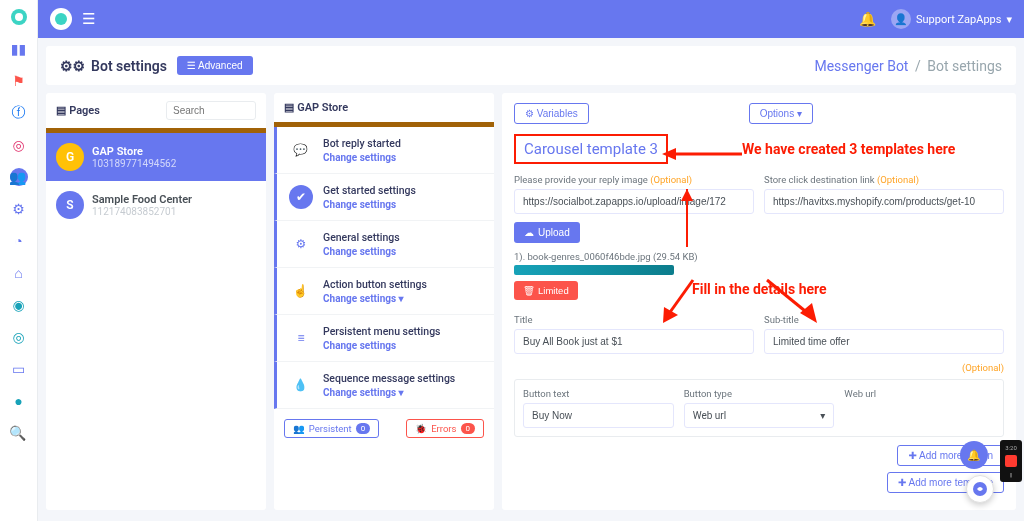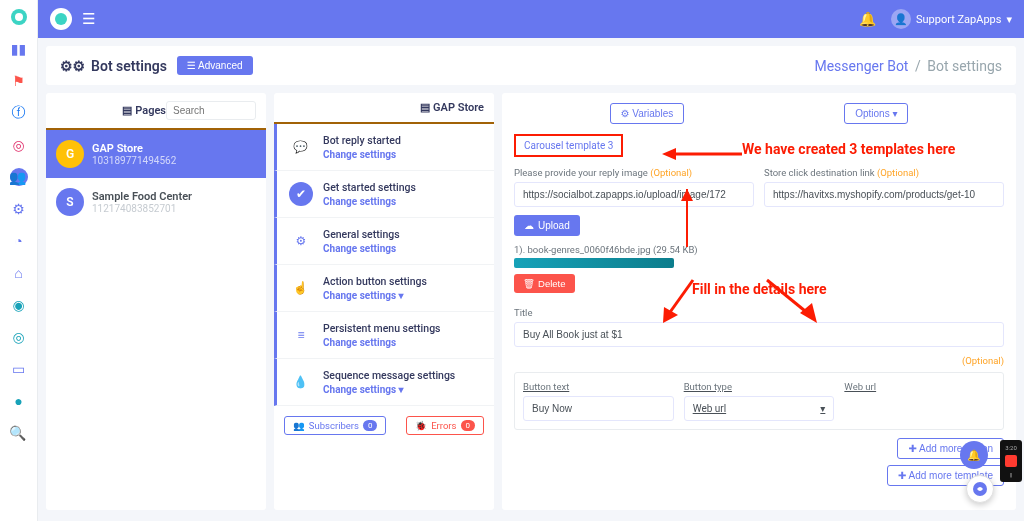--- a/index.html
+++ b/index.html
@@ -27,58 +27,58 @@
 .breadcrumb { font-size: 14px; color: #6777ef; }
 .breadcrumb .sep { color: #98a6ad; margin: 0 3px; }
 .breadcrumb .cur { color: #98a6ad; }
 
 .cols { display: flex; gap: 8px; height: calc(100% - 50px); }
 .col { background: #fff; border-radius: 3px; overflow: hidden; }
 .col.pages { width: 220px; }
 .col.gap { width: 220px; }
 .col.main { flex: 1; padding: 10px 12px; overflow-y: auto; position: relative; }
 
-.colhead { padding: 8px 10px; border-bottom: 2px solid #a16207; display: flex; align-items: center; justify-content: flex-end; font-size: 11px; font-weight: 600; color: #34395e; }
+.colhead { padding: 8px 10px; border-bottom: 5px solid #a16207; display: flex; align-items: center; justify-content: space-between; font-size: 11px; font-weight: 600; color: #34395e; }
 .searchbox { border: 1px solid #e9ecef; border-radius: 3px; padding: 3px 6px; font-size: 10px; width: 90px; color: #adb5bd; }
 
 .pageitem { display: flex; align-items: center; gap: 8px; padding: 10px; cursor: pointer; }
 .pageitem.active { background: #6777ef; color: #fff; }
 .pageitem .pbadge { width: 28px; height: 28px; border-radius: 50%; display: flex; align-items: center; justify-content: center; font-weight: 600; font-size: 12px; color: #fff; }
 .pageitem .ptitle { font-size: 11px; font-weight: 600; }
 .pageitem .psub { font-size: 10px; opacity: .7; }
 
 .settingitem { display: flex; align-items: center; gap: 10px; padding: 10px 12px; border-left: 3px solid #6777ef; border-bottom: 1px solid #f1f3f5; cursor: pointer; }
 .settingitem .sicon2 { width: 24px; height: 24px; border-radius: 50%; display: flex; align-items: center; justify-content: center; color: #6777ef; font-size: 12px; }
 .settingitem.active .sicon2 { background: #6777ef; color: #fff; }
 .settingitem .stitle { font-size: 10.5px; color: #34395e; font-weight: 500; }
 .settingitem .slink { font-size: 10px; color: #6777ef; margin-top: 2px; font-weight: bold; }
 
 .ftrrow { display: flex; justify-content: space-between; padding: 10px; gap: 8px; }
 .chip { border: 1px solid #6777ef; color: #6777ef; border-radius: 3px; padding: 3px 8px; font-size: 9.5px; display: inline-flex; align-items: center; gap: 4px; cursor: pointer; }
 .chip.red { border-color: #fc544b; color: #fc544b; }
 .badge { background: #6777ef; color: #fff; border-radius: 8px; font-size: 8px; padding: 1px 5px; }
 .badge.red { background: #fc544b; }
 
-.mainhead { display: flex; justify-content: center; margin-bottom: 10px; }
+.mainhead { display: flex; justify-content: flex-start; margin-bottom: 10px; }
 .btn-out { border: 1px solid #6777ef; color: #6777ef; background: #fff; border-radius: 3px; padding: 4px 10px; font-size: 10px; cursor: pointer; }
 
-.tabbox { border: 2px solid #fc1c03; padding: 4px 8px; display: inline-block; font-size: 10px; color: #6777ef; margin-bottom: 10px; }
+.tabbox { border: 2px solid #fc1c03; padding: 4px 8px; display: inline-block; font-size: 15px; color: #6777ef; margin-bottom: 10px; }
 .lbl { font-size: 9.5px; color: #6c757d; margin-bottom: 4px; display: block; }
 .lbl .opt { color: #ffa426; }
 .row2 { display: flex; gap: 10px; margin-bottom: 8px; }
 .fcol { flex: 1; }
 .inp { width: 100%; border: 1px solid #e4e6fc; border-radius: 3px; padding: 6px 8px; font-size: 10px; color: #495057; }
 .btn-up { background: #6777ef; color: #fff; border: none; border-radius: 3px; padding: 5px 10px; font-size: 10px; cursor: pointer; display: inline-flex; align-items: center; gap: 4px; }
 .btn-del { background: #fc544b; color: #fff; border: none; border-radius: 3px; padding: 4px 9px; font-size: 9.5px; cursor: pointer; display: inline-flex; align-items: center; gap: 3px; }
 .filemeta { font-size: 9.5px; color: #6c757d; margin: 8px 0 3px; }
 .progbar { height: 10px; background: linear-gradient(90deg,#17a2b8,#0c7d8c); border-radius: 2px; width: 160px; margin-bottom: 6px; }
 .calloutred { color: #fc1c03; font-weight: 700; font-size: 14px; position: absolute; text-shadow: 0 0 1px #fff; }
 .arrow { position: absolute; pointer-events: none; }
 .optright { text-align: right; font-size: 9.5px; color: #ffa426; margin: 4px 0 6px; }
-.btnrow { display: flex; gap: 10px; border: 1px solid #e9ecef; padding: 8px; border-radius: 3px; text-decoration: underline; }
+.btnrow { display: flex; gap: 10px; border: 1px solid #e9ecef; padding: 8px; border-radius: 3px; }
 .addbtns { text-align: right; margin-top: 8px; display: flex; flex-direction: column; align-items: flex-end; gap: 6px; }
 
 .floatbar { position: fixed; right: 2px; top: 440px; width: 22px; background: #111; border-radius: 3px; display: flex; flex-direction: column; align-items: center; gap: 4px; padding: 4px 0; z-index: 30; }
 .floatbar .rec { width: 12px; height: 12px; background: #ff3b30; border-radius: 2px; }
 .floatbar span { color: #aaa; font-size: 6px; }
 .bubble { position: fixed; width: 28px; height: 28px; border-radius: 50%; display: flex; align-items: center; justify-content: center; color: #fff; z-index: 29; cursor: pointer; }
 .bubble.b1 { right: 36px; bottom: 52px; background: #6777ef; }
 .bubble.b2 { right: 30px; bottom: 18px; background: #fff; border: 1px solid #e0e0e0; box-shadow: 0 2px 6px rgba(0,0,0,.2); }
 </style>
 </head>
@@ -205,21 +205,21 @@
           </div>
         </div>
       <div class="settingitem">
           <div class="sicon2">💧</div>
           <div>
             <div class="stitle">Sequence message settings</div>
             <div class="slink"><span>Change settings</span> ▾</div>
           </div>
         </div>
       <div class="ftrrow">
-        <span class="chip">👥 <span>Subscribers</span> <span class="badge">0</span></span>
+        <span class="chip">👥 <span>Persistent</span> <span class="badge">0</span></span>
         <span class="chip red">🐞 <span>Errors</span> <span class="badge red">0</span></span>
       </div>
     </div>
 
     <div class="col main">
       <div class="mainhead">
         <div></div>
         <div style="display:flex;gap:160px">
           <button class="btn-out">⚙ <span>Variables</span></button>
           <button class="btn-out"><span>Options</span> ▾</button>
@@ -242,40 +242,44 @@
         <div class="fcol">
           <label class="lbl"><span>Store click destination link</span> <span class="opt">(Optional)</span></label>
           <input class="inp" value="https://havitxs.myshopify.com/products/get-10" style="">
         </div>
       </div>
 
       <button class="btn-up">☁ <span>Upload</span></button>
 
       <div class="filemeta">1). book-genres_0060f46bde.jpg (29.54 KB)</div>
       <div class="progbar"></div>
-      <button class="btn-del">🗑 <span>Delete</span></button>
+      <button class="btn-del">🗑 <span>Limited</span></button>
 
       <div class="calloutred" style="top:188px; left:190px">Fill in the details here</div>
       <svg class="arrow" style="top:182px;left:156px" width="40" height="50">
           <line x1="35" y1="5" x2="10" y2="40" stroke="#fc1c03" stroke-width="3"></line>
           <polygon points="5,48 6,32 20,40" fill="#fc1c03"></polygon>
         </svg>
       <svg class="arrow" style="top:182px;left:260px" width="60" height="50">
           <line x1="5" y1="5" x2="48" y2="40" stroke="#fc1c03" stroke-width="3"></line>
           <polygon points="55,48 38,38 50,28" fill="#fc1c03"></polygon>
         </svg>
       <svg class="arrow" style="top:96px;left:170px" width="30" height="70">
           <line x1="15" y1="0" x2="15" y2="58" stroke="#fc1c03" stroke-width="2"></line>
           <polygon points="15,0 9,12 21,12" fill="#fc1c03"></polygon>
         </svg>
 
       <div class="row2" style="margin-top:14px">
         <div class="fcol">
           <label class="lbl">Title</label>
           <input class="inp" value="Buy All Book just at $1" style="">
+        </div>
+        <div class="fcol">
+          <label class="lbl">Sub-title</label>
+          <input class="inp" value="Limited time offer" style="">
         </div>
       </div>
 
       <div class="optright">(Optional)</div>
 
       <div class="btnrow">
         <div class="fcol">
           <label class="lbl">Button text</label>
           <input class="inp" value="Buy Now" style="">
         </div>

